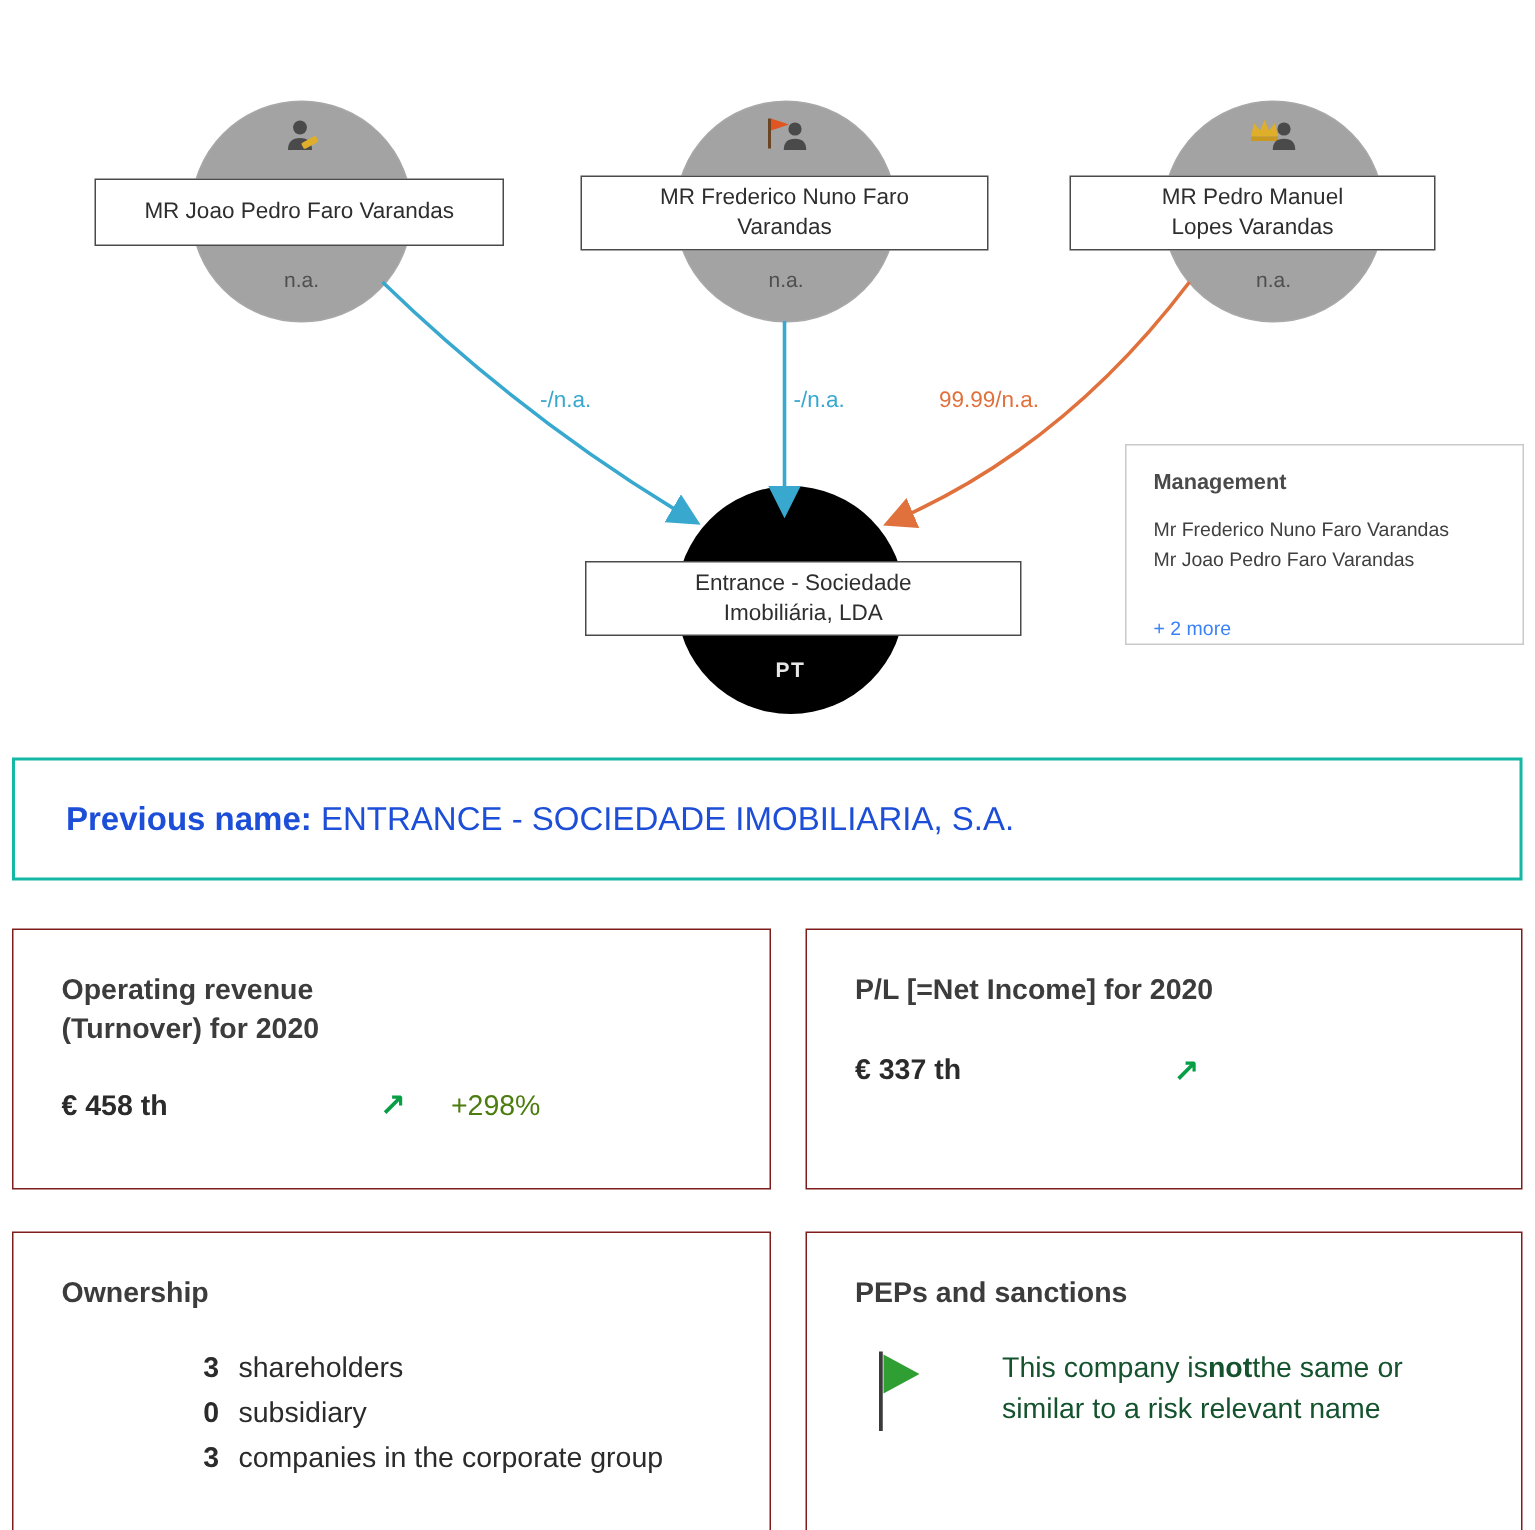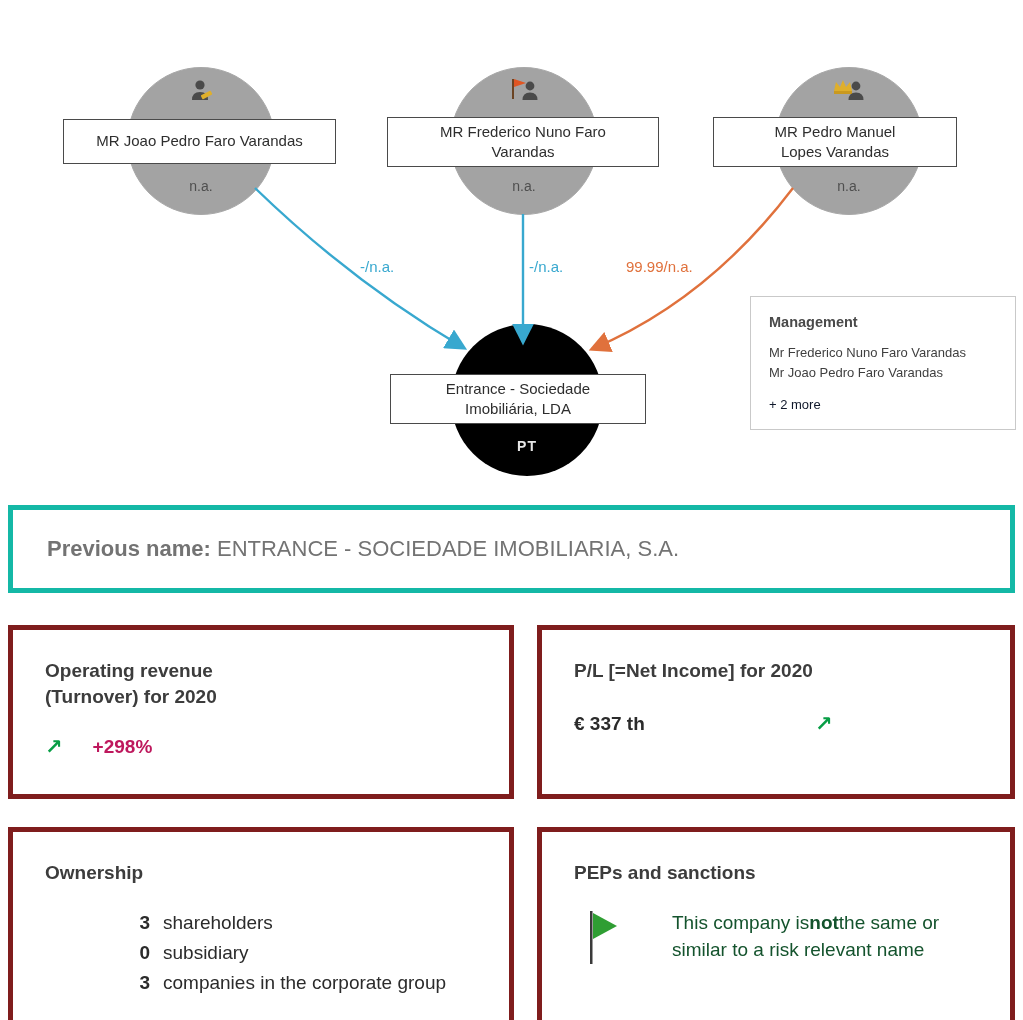--- a/index.html
+++ b/index.html
@@ -23,42 +23,42 @@
   .edge-orange{color:#e0713c;}
   .company-circle{position:absolute;left:451px;top:324px;width:152px;height:152px;
     border-radius:50%;background:#000000;z-index:2;font-weight:bold;}
   .company-circle .country{position:absolute;top:114px;width:100%;text-align:center;
     color:#e6e6e6;font-size:14px;letter-spacing:1px;}
   .mgmt{position:absolute;left:750px;top:296px;width:266px;height:134px;
     box-sizing:border-box;border:1px solid #c9c9c9;background:#fff;
     padding:17px 18px;z-index:4;}
   .mgmt-title{font-size:14.5px;font-weight:bold;color:#4a4a4a;margin-bottom:13px;}
   .mgmt-item{font-size:13px;color:#3f3f3f;line-height:1.55;}
-  .mgmt-more{font-size:13px;color:#0f172a;margin-top:14px;cursor:pointer;}
-  
-  .prev-bar{margin:10px 8px 0 8px;border:5px solid #14b8a6;background:#fff;
-    padding:26px 34px;font-size:22px;color:#737373;}
+  .mgmt-more{font-size:13px;color:#3b82f6;margin-top:28px;cursor:pointer;}
+  
+  .prev-bar{margin:10px 8px 0 8px;border:2px solid #14b8a6;background:#fff;
+    padding:26px 34px;font-size:22px;color:#1d4ed8;}
   .prev-bar strong{font-weight:bold;}
   
   .cards-row{display:flex;margin:0 8px;gap:23px;}
   .row1{margin-top:32px;}
   .row2{margin-top:28px;}
-  .card{border:5px solid #7f1d1d;background:#fff;box-sizing:border-box;
+  .card{border:1px solid #7f1d1d;background:#fff;box-sizing:border-box;
     padding:28px 32px;}
   .card.left{width:506px;flex:none;}
   .card.right{flex:1;}
   .r1{height:174px;}
   .r2{height:257px;}
   .card-title{font-size:19px;font-weight:bold;color:#3c3c3c;line-height:1.35;}
   .w-narrow{max-width:210px;}
   .value-row{display:flex;align-items:center;margin-top:26px;}
-  .value-row.tight{margin-top:28px;gap:29px;}
+  .value-row.tight{margin-top:28px;}
   .fin-value{font-size:19px;font-weight:bold;color:#2b2b2b;width:212px;}
   .trend{font-size:21px;font-weight:bold;color:#089e46;}
-  .change{font-size:19px;font-weight:bold;color:#be185d;margin-left:30px;}
+  .change{font-size:19px;font-weight:normal;color:#4d7c0f;margin-left:30px;}
   
   .own-list{margin-top:22px;margin-left:85px;font-size:19px;color:#2b2b2b;}
   .own-row{display:flex;line-height:1.6;}
   .own-num{font-weight:bold;min-width:20px;text-align:right;flex:none;}
   .own-label{margin-left:13px;max-width:300px;}
   
   .peps-body{display:flex;margin-top:24px;}
   .peps-flag{margin-left:13px;flex:none;}
   .peps-text{margin-left:53px;font-size:19px;color:#14532d;max-width:340px;line-height:1.42;}
   .peps-text strong{font-weight:bold;}
@@ -127,41 +127,42 @@
 
   <div class="node-box" style="left:63px;top:119px;width:273px;height:45px;">
     <span>MR Joao Pedro Faro Varandas</span>
   </div>
   <div class="node-box" style="left:387px;top:117px;width:272px;height:50px;padding:4px 36px;">
     <span>MR Frederico Nuno Faro Varandas</span>
   </div>
   <div class="node-box" style="left:713px;top:117px;width:244px;height:50px;padding:4px 42px;">
     <span>MR Pedro Manuel Lopes Varandas</span>
   </div>
-  <div class="node-box" style="left:390px;top:374px;width:256px;height:50px;padding:4px 40px;">
+  <div class="node-box" style="left:390px;top:374px;width:291px;height:50px;padding:4px 40px;">
     <span>Entrance - Sociedade Imobiliária, LDA</span>
   </div>
 
   <div class="mgmt">
     <div class="mgmt-title">Management</div>
     <div class="mgmt-item">Mr Frederico Nuno Faro Varandas</div>
     <div class="mgmt-item">Mr Joao Pedro Faro Varandas</div>
     <div class="mgmt-more">+ 2 more</div>
   </div>
 </div>
 
 <div class="prev-bar">
   <strong>Previous name:</strong>
   <span>ENTRANCE - SOCIEDADE IMOBILIARIA, S.A.</span>
 </div>
 
 <div class="cards-row row1">
   <div class="card left r1">
     <div class="card-title w-narrow">Operating revenue (Turnover) for 2020</div>
     <div class="value-row">
+      <span class="fin-value">€ 458 th</span>
       <span class="trend">↗</span>
       <span class="change">+298%</span>
     </div>
   </div>
   <div class="card right r1">
     <div class="card-title">P/L [=Net Income] for 2020</div>
     <div class="value-row tight">
       <span class="fin-value">€ 337 th</span>
       <span class="trend">↗</span>
     </div>

